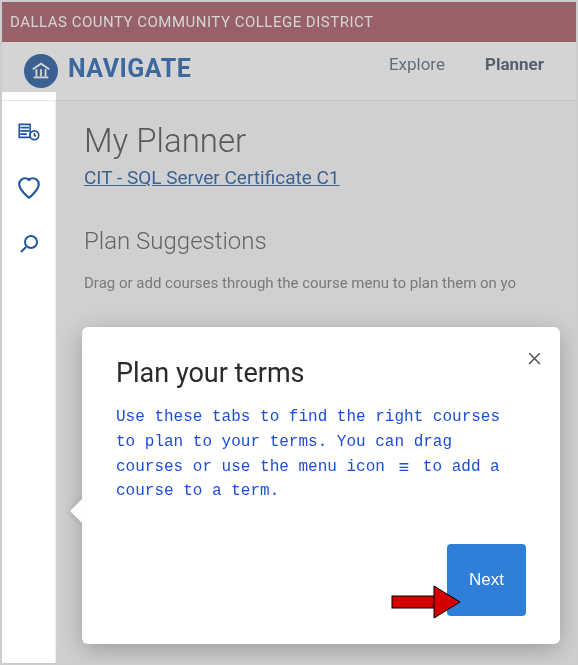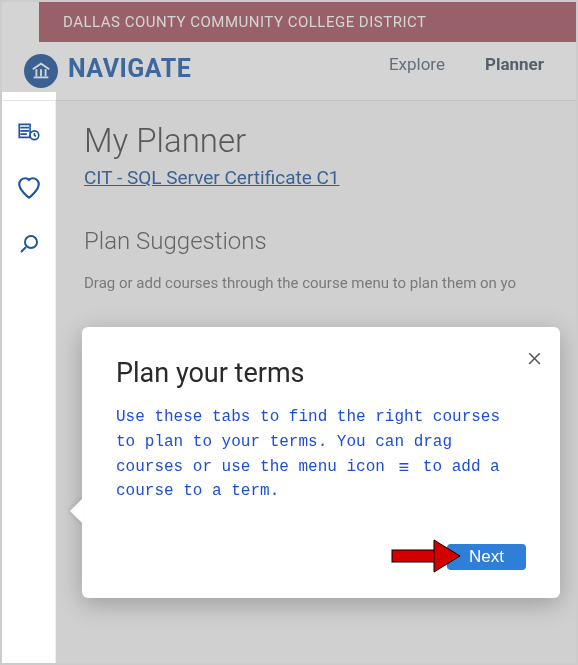--- a/index.html
+++ b/index.html
@@ -8,25 +8,24 @@
       width: 578px;
       height: 665px;
       overflow: hidden;
       position: relative;
       background: #fff;
       border: 2px solid #ccc;
     }
     .institution-bar {
       background: #a75560;
       color: #fff;
-      padding: 11px 24px;
+      padding: 11px 8px;
       font-size: 15px;
       letter-spacing: 0.5px;
       font-weight: 400;
-      margin-left: 37px;
     }
     .nav-header {
       display: flex;
       padding: 12px 22px;
       border-bottom: 1px solid #e5e5e5;
       gap: 10px;
     }
     .brand-logo {
       width: 34px;
       height: 34px;
@@ -185,21 +184,21 @@
       justify-content: flex-end;
       align-items: center;
       margin-top: 40px;
       gap: 12px;
     }
     .next-btn {
       background: #2f7ed8;
       color: #fff;
       border: none;
       border-radius: 4px;
-      padding: 3px 22px;
+      padding: 26px 22px;
       font-size: 17px;
       cursor: pointer;
     }
     .red-arrow {
       position: absolute;
       right: 98px;
       bottom: 22px;
       z-index: 21;
       pointer-events: none;
     }

